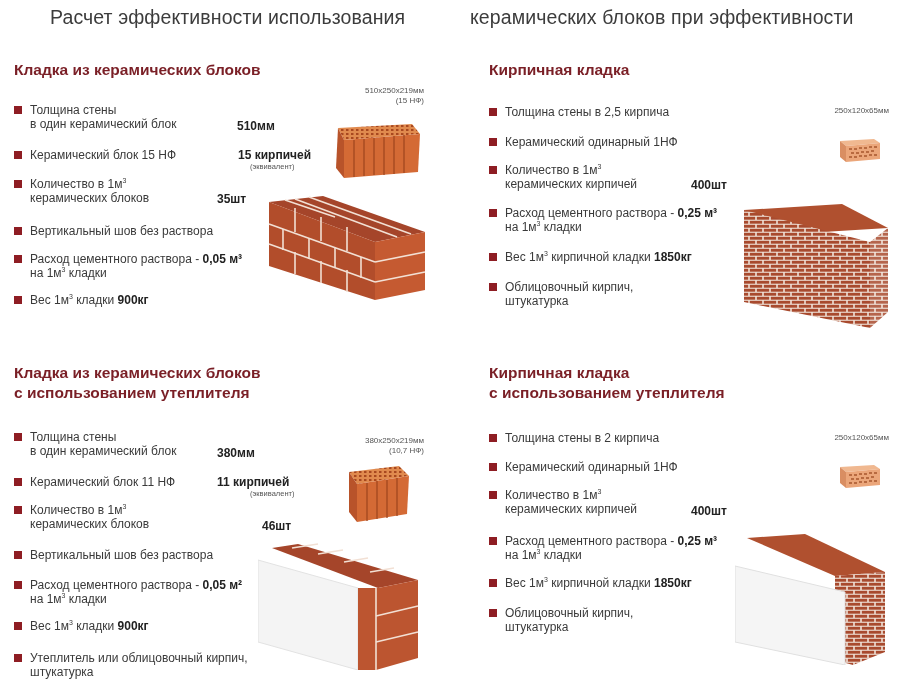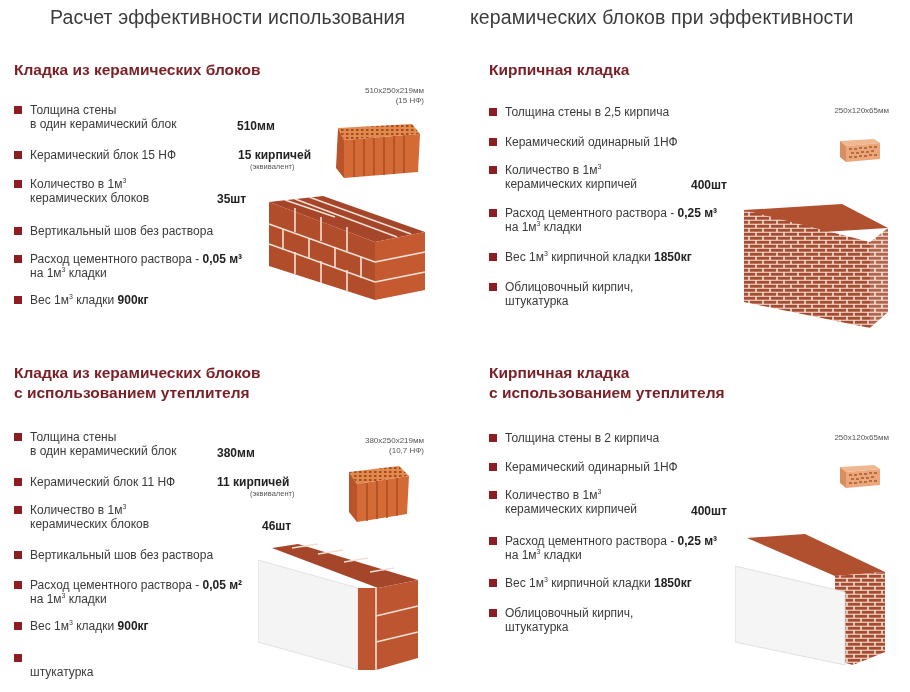--- a/index.html
+++ b/index.html
@@ -227,21 +227,21 @@
     <span class="txt"><span>Расход цементного раствора - </span><b>0,05 м²</b><br>на 1м<sup>3</sup> кладки</span>
   </div>
 
   <div class="item" style="top:256px;">
     <span class="bullet"></span>
     <span class="txt">Вес 1м<sup>3</sup> кладки <b>900кг</b></span>
   </div>
 
   <div class="item" style="top:288px;">
     <span class="bullet"></span>
-    <span class="txt"><br><span>штукатурка</span></span>
+    <span class="txt"><span>Утеплитель или облицовочный кирпич,</span><br><span>штукатурка</span></span>
   </div>
 
   <div class="dim" style="left:330px; top:65px; width:80px;margin-top:8px;">
     <span>380x250x219мм</span><br><span>(10,7 НФ)</span>
   </div>
 </div>
 
 <svg class="illus" style="left:343px; top:462px;" width="70" height="62" viewBox="0 0 70 62">
   <polygon points="6,10 56,4 66,14 14,22" fill="url(#holes)"></polygon>
   <polygon points="14,22 66,14 64,52 14,60" fill="#d46a35"></polygon>

